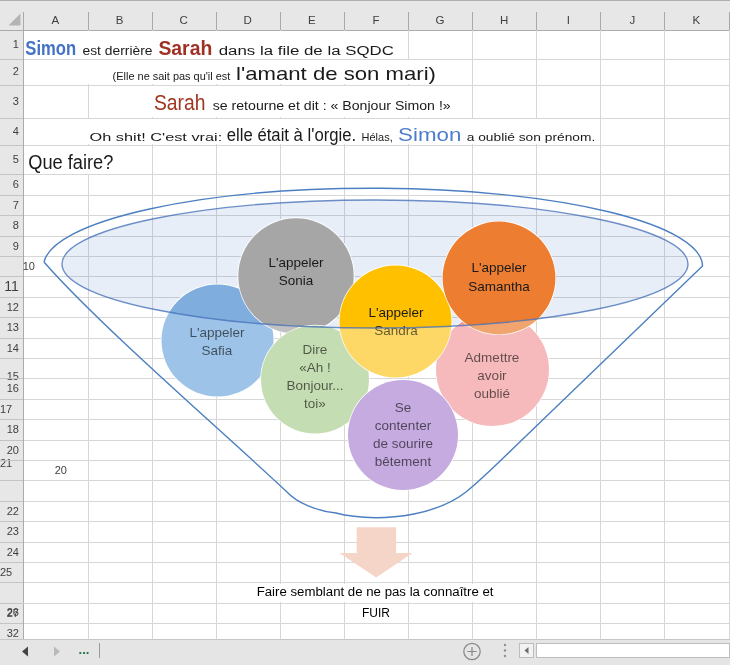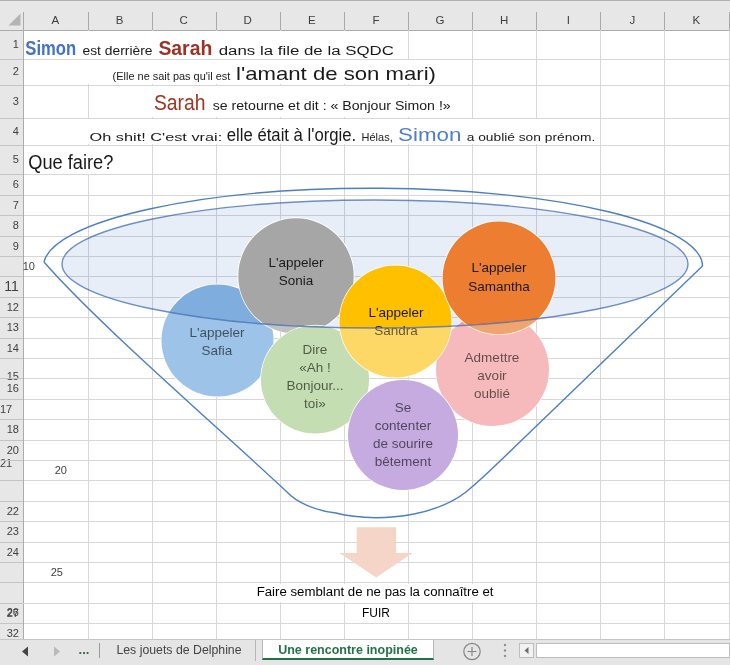--- a/index.html
+++ b/index.html
@@ -97,21 +97,21 @@
 <div class="abs" style="left:0;top:366px;width:18.9px;height:20.4px;font-size:11px;color:#3f3f3f;text-align:right;line-height:20.4px;">15</div>
 <div class="abs" style="left:0;top:378.4px;width:18.9px;height:20.4px;font-size:11px;color:#3f3f3f;text-align:right;line-height:20.4px;">16</div>
 <div class="abs" style="left:0;top:398.8px;width:18.9px;height:20.4px;font-size:11px;color:#3f3f3f;text-align:left;line-height:20.4px;">17</div>
 <div class="abs" style="left:0;top:419.2px;width:18.9px;height:20.4px;font-size:11px;color:#3f3f3f;text-align:right;line-height:20.4px;">18</div>
 <div class="abs" style="left:0;top:439.6px;width:18.9px;height:20.4px;font-size:11px;color:#3f3f3f;text-align:right;line-height:20.4px;">20</div>
 <div class="abs" style="left:0;top:460.0px;width:18.9px;height:20.4px;font-size:11px;color:#3f3f3f;text-align:right;line-height:20.4px;margin-left:48px;">20</div>
 <div class="abs" style="left:0;top:453px;width:18.9px;height:20.4px;font-size:11px;color:#3f3f3f;text-align:left;line-height:20.4px;">21</div>
 <div class="abs" style="left:0;top:500.8px;width:18.9px;height:20.4px;font-size:11px;color:#3f3f3f;text-align:right;line-height:20.4px;">22</div>
 <div class="abs" style="left:0;top:521.2px;width:18.9px;height:20.4px;font-size:11px;color:#3f3f3f;text-align:right;line-height:20.4px;">23</div>
 <div class="abs" style="left:0;top:541.6px;width:18.9px;height:20.4px;font-size:11px;color:#3f3f3f;text-align:right;line-height:20.4px;">24</div>
-<div class="abs" style="left:0;top:562.0px;width:18.9px;height:20.4px;font-size:11px;color:#3f3f3f;text-align:right;line-height:20.4px;padding-left:44px;">25</div>
+<div class="abs" style="left:0;top:562.0px;width:18.9px;height:20.4px;font-size:11px;color:#3f3f3f;line-height:20.4px;">25</div>
 <div class="abs" style="left:0;top:582.4px;width:18.9px;height:20.4px;font-size:11px;color:#3f3f3f;text-align:right;line-height:20.4px;margin-top:20px;">26</div>
 <div class="abs" style="left:0;top:602.8px;width:18.9px;height:20.4px;font-size:11px;color:#3f3f3f;text-align:right;line-height:20.4px;">27</div>
 <div class="abs" style="left:0;top:623.2px;width:18.9px;height:20.4px;font-size:11px;color:#3f3f3f;text-align:right;line-height:20.4px;">32</div>
 <div class="abs" style="left:0;top:59.4px;width:23.4px;height:1px;background:#c4c4c4;"></div>
 <div class="abs" style="left:0;top:84.9px;width:23.4px;height:1px;background:#c4c4c4;"></div>
 <div class="abs" style="left:0;top:117.8px;width:23.4px;height:1px;background:#c4c4c4;"></div>
 <div class="abs" style="left:0;top:145.0px;width:23.4px;height:1px;background:#c4c4c4;"></div>
 <div class="abs" style="left:0;top:174.4px;width:23.4px;height:1px;background:#c4c4c4;"></div>
 <div class="abs" style="left:0;top:194.8px;width:23.4px;height:1px;background:#c4c4c4;"></div>
 <div class="abs" style="left:0;top:215.2px;width:23.4px;height:1px;background:#c4c4c4;"></div>
@@ -244,22 +244,20 @@
       <text x="256.7" y="595.6" font-size="12.5px" fill="#000" textLength="236.8" lengthAdjust="spacingAndGlyphs">Faire semblant de ne pas la connaître et</text>
       <text x="362" y="616.5" font-size="12.5px" fill="#000" textLength="28" lengthAdjust="spacingAndGlyphs">FUIR</text>
     </svg>
 <div class="abs" style="left:0;top:638.8px;width:730px;height:26.200000000000045px;background:#e5e5e5;border-top:1px solid #c6c6c6;box-sizing:border-box;"></div>
 <svg class="abs" style="left:18px;top:644.8px" width="50" height="14">
       <path d="M 10 1.5 L 10 11.5 L 4 6.5 Z" fill="#444"></path>
       <path d="M 36 1.5 L 36 11.5 L 42 6.5 Z" fill="#b9b9b9"></path>
     </svg>
 <div class="abs" style="left:72px;top:641.8px;width:24px;height:18px;font-size:13px;font-weight:bold;color:#217346;text-align:center;">...</div>
 <div class="abs" style="left:99px;top:642.8px;width:1px;height:15px;background:#9a9a9a;"></div>
-<div class="abs" style="left:103px;top:639.8px;width:152px;height:21px;font-size:12.3px;color:#444;text-align:center;line-height:21px;border-right:1px solid #b7b7b7;">Les jouets de Delphine</div>
-<div class="abs" style="left:262px;top:639.8px;width:170px;height:18px;background:#fff;font-size:12.5px;font-weight:bold;color:#217346;text-align:center;line-height:20px;border-left:1px solid #b7b7b7;border-right:1px solid #b7b7b7;border-bottom:2px solid #217346;">Une rencontre inopinée</div>
 <svg class="abs" style="left:461px;top:640.8px" width="24" height="24">
       <circle cx="11" cy="10.5" r="8.2" fill="none" stroke="#868686" stroke-width="1.2"></circle>
       <path d="M 6.5 10.5 H 15.5 M 11 6 V 15" stroke="#868686" stroke-width="1.2"></path>
     </svg>
 <svg class="abs" style="left:500px;top:641.8px" width="12" height="20">
       <circle cx="5" cy="3" r="1.2" fill="#8f8f8f"></circle>
       <circle cx="5" cy="8.5" r="1.2" fill="#8f8f8f"></circle>
       <circle cx="5" cy="14" r="1.2" fill="#8f8f8f"></circle>
     </svg>
 <div class="abs" style="left:519px;top:643.3px;width:15px;height:15px;background:#f2f2f2;border:1px solid #bdbdbd;box-sizing:border-box;"></div>

